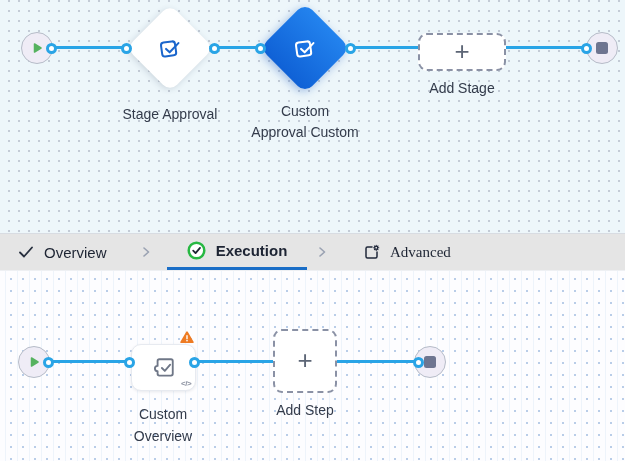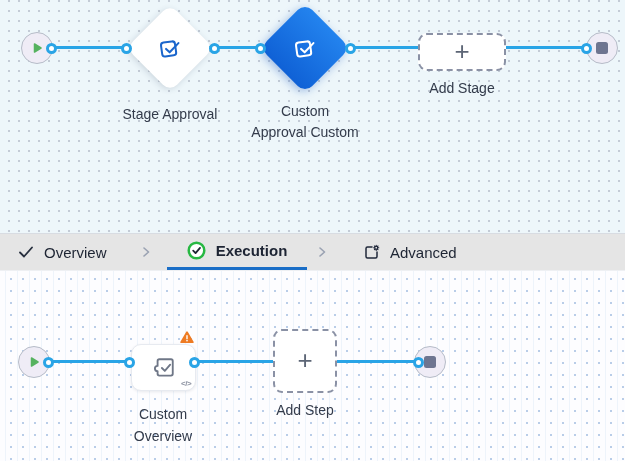--- a/index.html
+++ b/index.html
@@ -57,21 +57,21 @@
 
   
   .tab-bar{position:absolute;left:0;top:233px;width:625px;height:38px;background:#e5e5e5;
        border-top:1px solid #d8dce2;border-bottom:1px solid #eef0f3;box-sizing:border-box;}
   .tab{position:absolute;top:0;height:100%;display:flex;align-items:center;gap:10px;
        font-size:15px;color:#1d2433;box-sizing:border-box;cursor:pointer;}
   .tab .tab-label{line-height:1;}
   .tab-overview{left:18px;}
   .tab-execution{left:167px;width:140px;justify-content:center;
        border-bottom:3px solid #1a6ec7;font-weight:600;}
-  .tab-advanced{left:363px;}
+  .tab-advanced{left:363px;font-family:Liberation Serif, serif;}
   .tab-sep{position:absolute;top:0;height:100%;display:flex;align-items:center;}
   .tab-sep.sep1{left:140px;}
   .tab-sep.sep2{left:316px;}
 </style>
 </head>
 <body>
 
 <div class="screen">
 
   <div class="canvas-top"></div>

